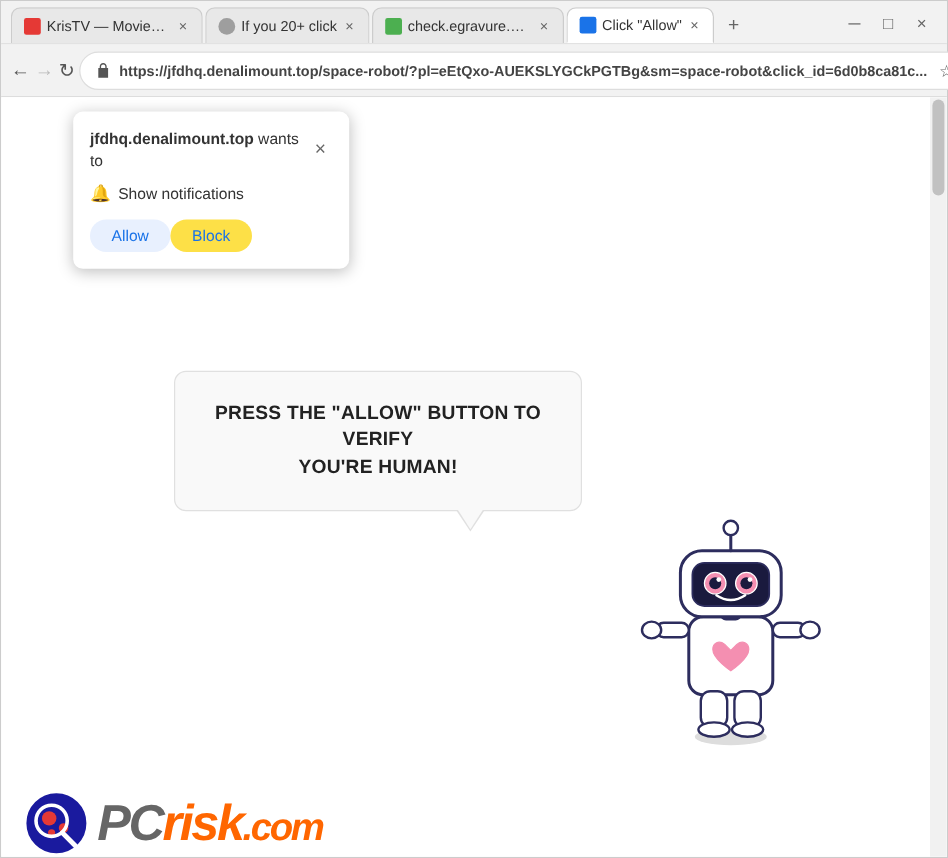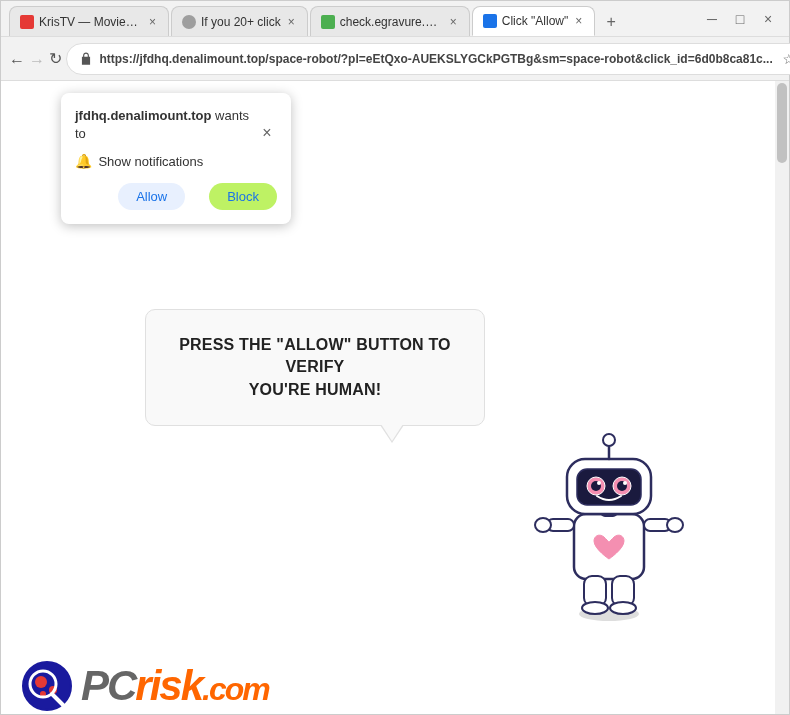--- a/index.html
+++ b/index.html
@@ -26,30 +26,30 @@
     .address-bar { flex: 1; height: 32px; background: #fff; border: 1px solid #ddd; border-radius: 16px; display: flex; align-items: center; padding: 0 12px; gap: 6px; font-size: 13px; color: #333; }
     .address-text { flex: 1; font-size: 12px; color: #444; white-space: nowrap; overflow: hidden; text-overflow: ellipsis; font-weight: bold; }
     .address-icons { display: flex; align-items: center; gap: 4px; }
     .addr-icon { width: 20px; height: 20px; display: flex; align-items: center; justify-content: center; cursor: pointer; color: #666; font-size: 14px; border-radius: 50%; }
 
     
     .page-content { flex: 1; background: #fff; position: relative; overflow: hidden; }
 
     
     .notification-popup { position: absolute; top: 12px; left: 60px; width: 230px; background: #fff; border-radius: 8px; box-shadow: 0 2px 12px rgba(0,0,0,0.25); padding: 14px 14px 14px 14px; z-index: 100; }
-    .popup-header { display: flex; align-items: flex-end; justify-content: space-between; margin-bottom: 10px; }
+    .popup-header { display: flex; align-items: center; justify-content: space-between; margin-bottom: 10px; }
     .popup-title { font-size: 13px; color: #333; line-height: 1.4; }
     .popup-title strong { font-weight: 600; }
     .popup-close { width: 20px; height: 20px; display: flex; align-items: center; justify-content: center; cursor: pointer; color: #666; font-size: 16px; border-radius: 3px; flex-shrink: 0; }
     .popup-notification-row { display: flex; align-items: center; gap: 6px; margin-bottom: 14px; font-size: 13px; color: #333; }
     .bell-icon { font-size: 14px; color: #555; }
-    .popup-buttons { display: flex; gap: 24px; justify-content: flex-end; }
+    .popup-buttons { display: flex; gap: 0; justify-content: flex-start; }
     .popup-btn { padding: 6px 18px; border-radius: 20px; border: none; font-size: 13px; cursor: pointer; font-weight: 500; }
     .popup-btn.allow { background: #e8f0fe; color: #1a73e8; }
-    .popup-btn.block { background: #bef264; color: #1a73e8; }
+    .popup-btn.block { background: #fde047; color: #1a73e8; }
 
     
     .page-main { width: 100%; height: 100%; display: flex; flex-direction: column; align-items: center; justify-content: center; position: relative; }
 
     
     .speech-bubble { background: #f9f9f9; border: 1px solid #e0e0e0; border-radius: 10px; padding: 24px 32px; max-width: 340px; text-align: center; position: relative; margin-bottom: 20px; margin-right: 160px; margin-top: -40px; }
     .speech-bubble::after { content: ''; position: absolute; bottom: -18px; right: 80px; width: 0; height: 0; border-left: 12px solid transparent; border-right: 12px solid transparent; border-top: 18px solid #e0e0e0; }
     .speech-bubble::before { content: ''; position: absolute; bottom: -16px; right: 81px; width: 0; height: 0; border-left: 11px solid transparent; border-right: 11px solid transparent; border-top: 17px solid #f9f9f9; z-index: 1; }
     .bubble-text { font-size: 16px; font-weight: 700; color: #222; line-height: 1.4; letter-spacing: 0.2px; }
 

